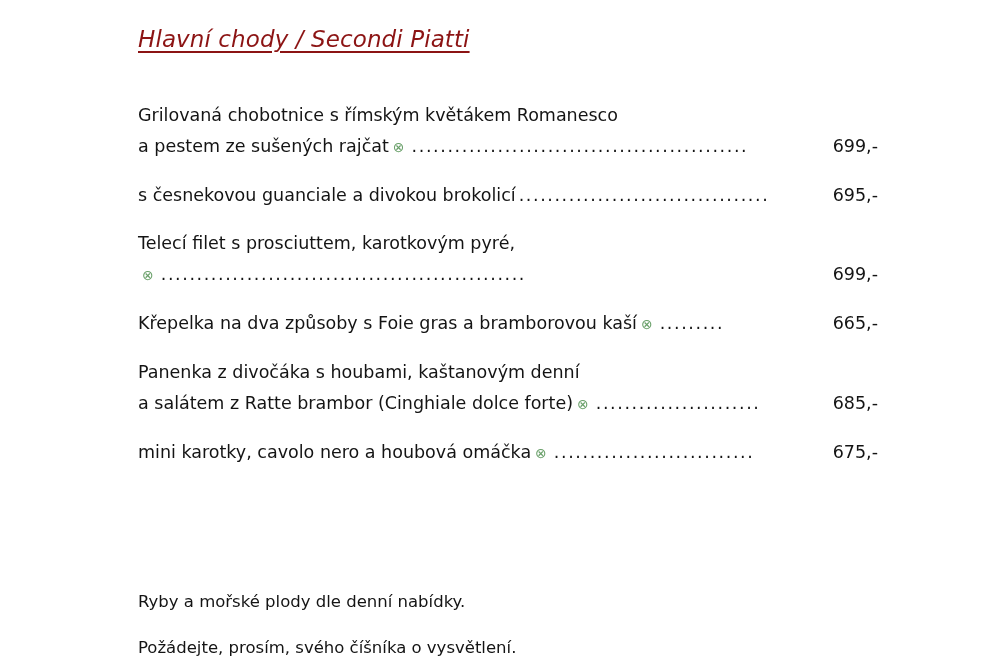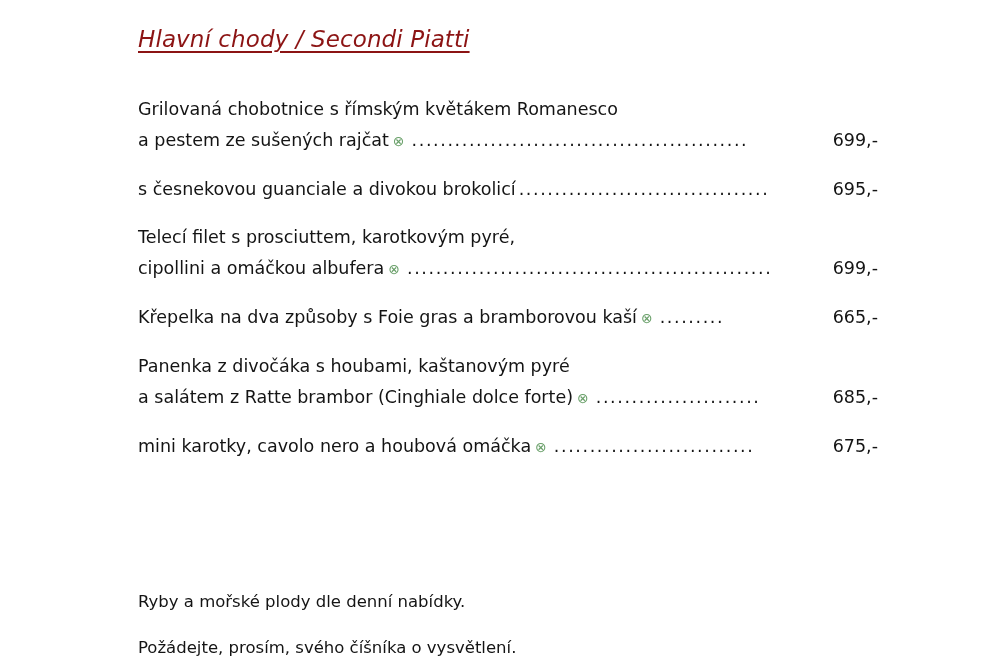--- a/index.html
+++ b/index.html
@@ -30,21 +30,21 @@
     font-weight: 500;
     color: #8c1414;
     text-decoration: underline;
     text-underline-offset: 4px;
     letter-spacing: 0.1px;
     white-space: nowrap;
   }
   .menu-list {
     position: absolute;
     left: 138px;
-    top: 94px;
+    top: 100px;
     width: 760px;
   }
   .menu-item {
     margin-bottom: 17px;
   }
   .line {
     display: block;
     font-size: 17.5px;
     line-height: 31px;
     color: #141414;
@@ -121,38 +121,37 @@
       <div class="line-row">
         <span class="line-text">s česnekovou guanciale a divokou brokolicí</span>
         <span class="dots">...................................</span>
         <span class="price">695,-</span>
       </div>
     </div>
 
     <div class="menu-item">
       <span class="line">Telecí filet s prosciuttem, karotkovým pyré,</span>
       <div class="line-row">
-        <span class="line-text">cipollini a omáčkou albufera</span>
         <span class="allergen">⊗</span>
         <span class="dots">...................................................</span>
         <span class="price">699,-</span>
       </div>
     </div>
 
     <div class="menu-item">
       <div class="line-row">
         <span class="line-text">Křepelka na dva způsoby s Foie gras a bramborovou kaší</span>
         <span class="allergen">⊗</span>
         <span class="dots">.........</span>
         <span class="price">665,-</span>
       </div>
     </div>
 
     <div class="menu-item">
-      <span class="line">Panenka z divočáka s houbami, kaštanovým pyré</span>
+      <span class="line">Panenka z divočáka s houbami, kaštanovým denní</span>
       <div class="line-row">
         <span class="line-text">a salátem z Ratte brambor (Cinghiale dolce forte)</span>
         <span class="allergen">⊗</span>
         <span class="dots">.......................</span>
         <span class="price">685,-</span>
       </div>
     </div>
 
     <div class="menu-item">
       <div class="line-row">

